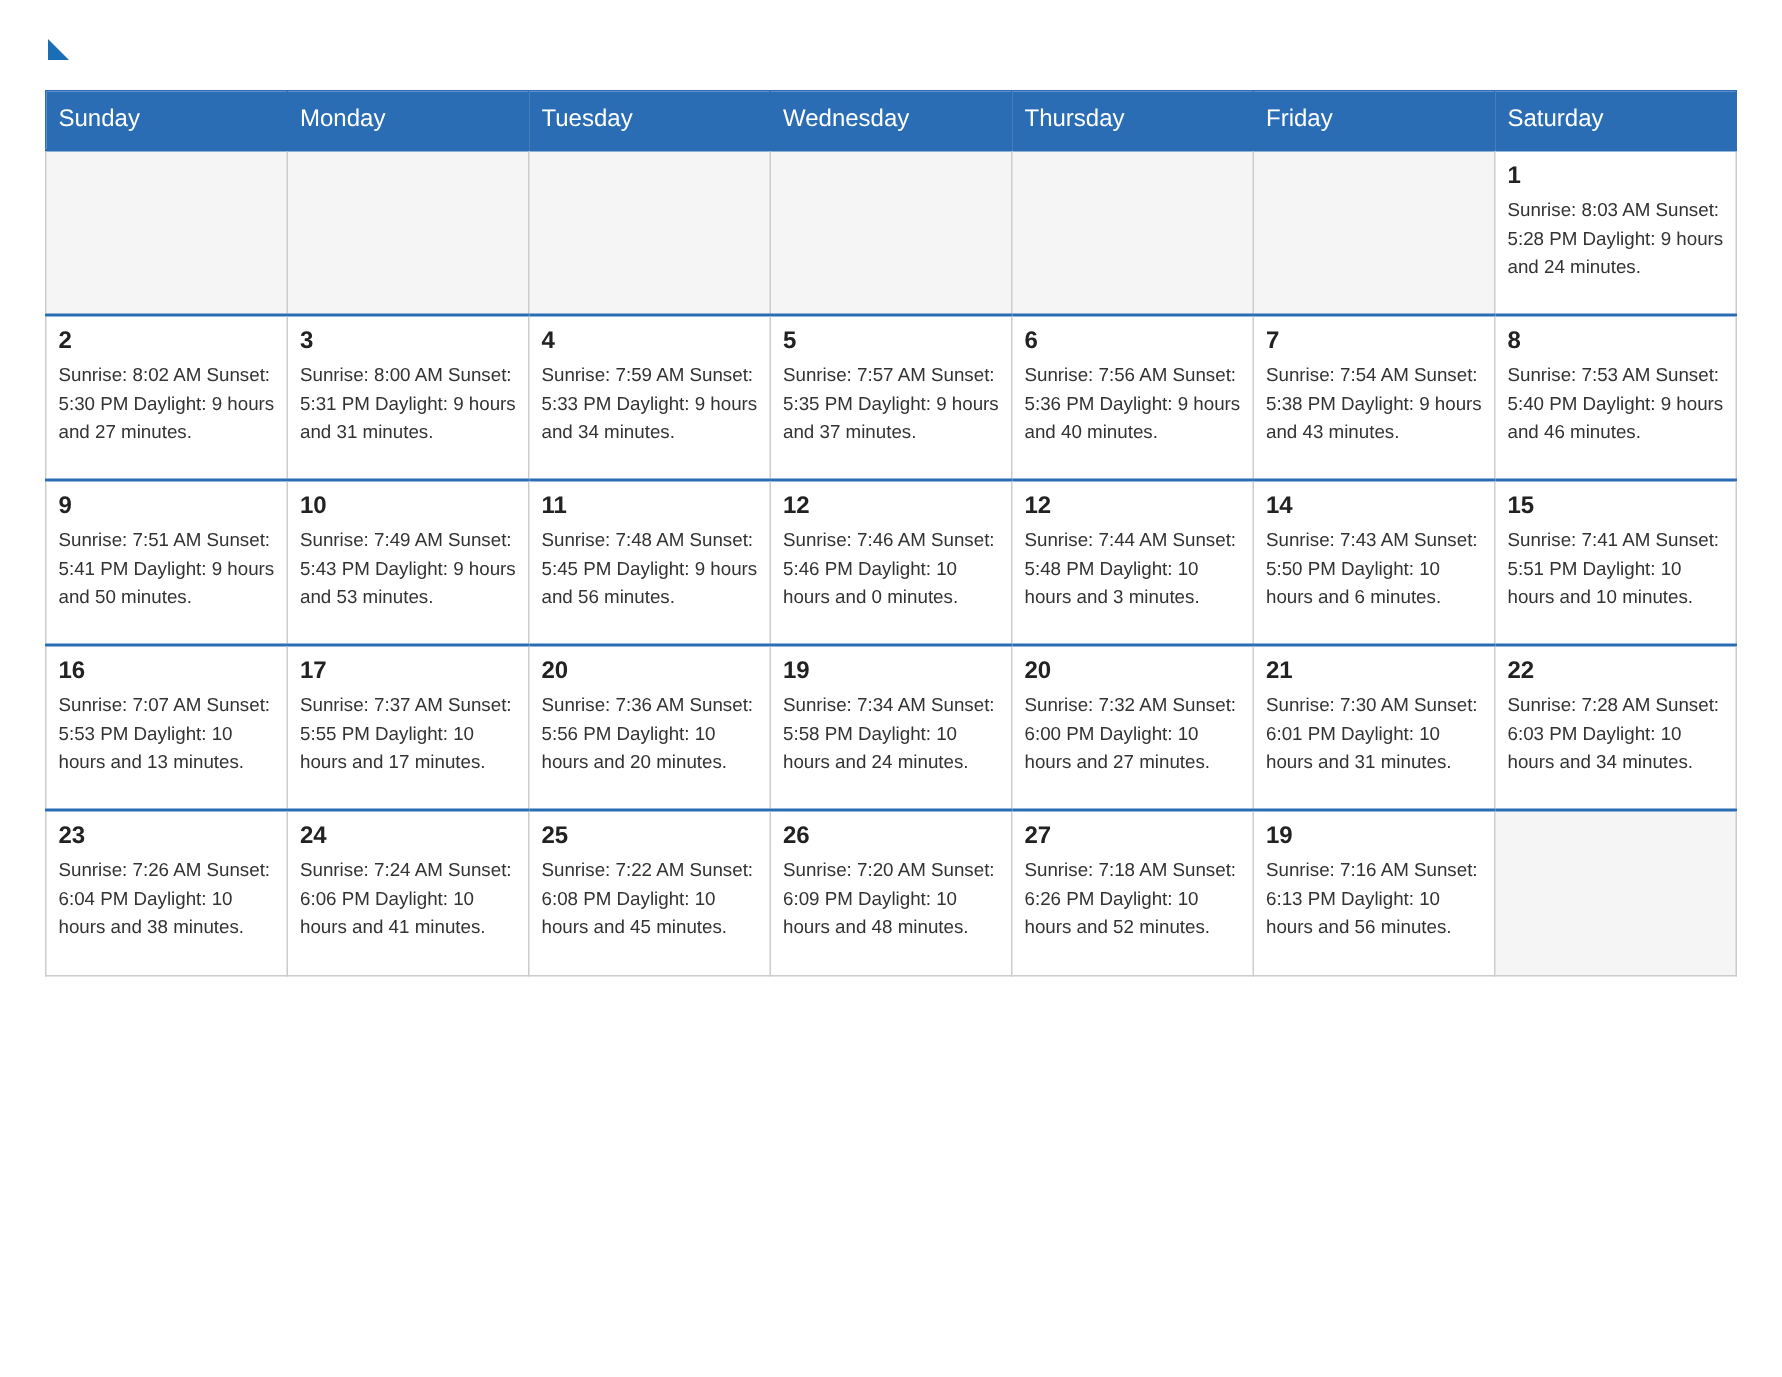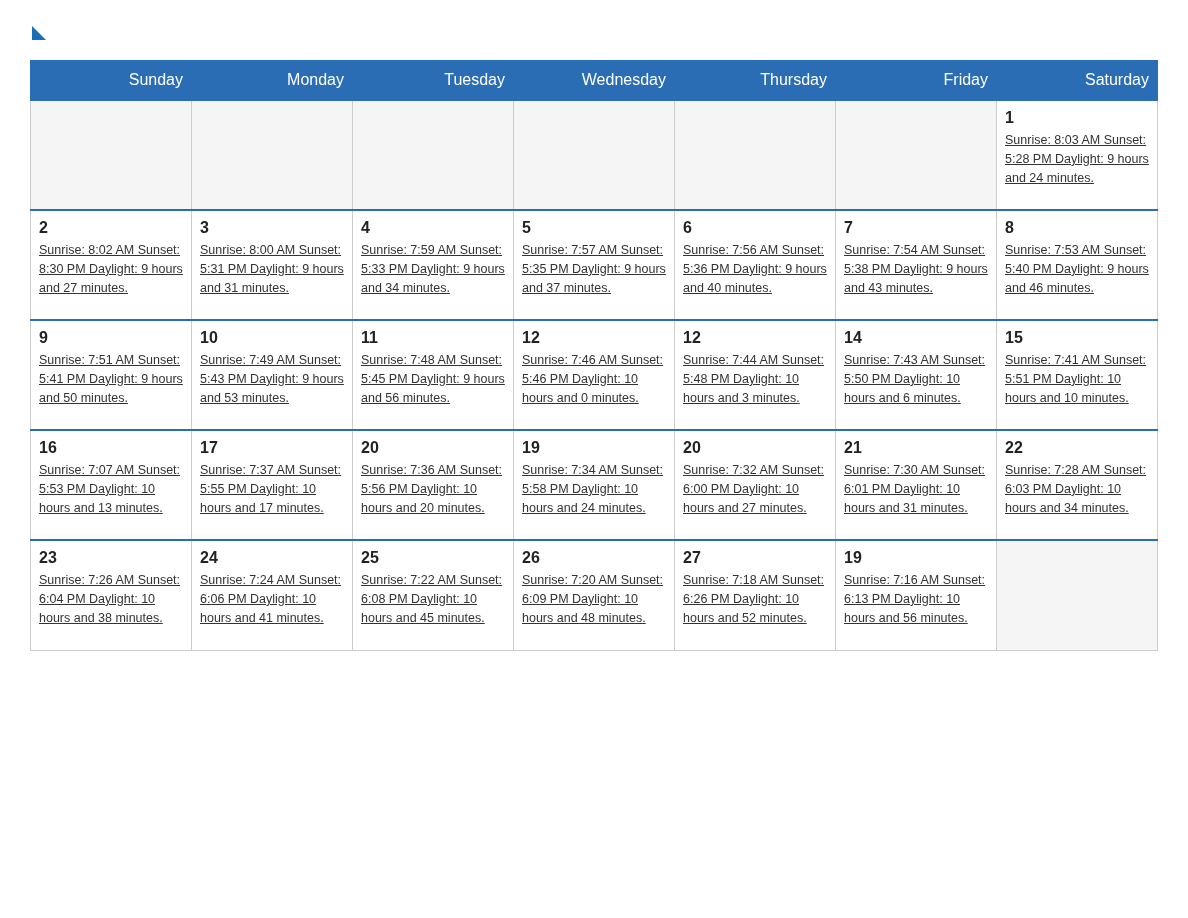--- a/index.html
+++ b/index.html
@@ -62,21 +62,21 @@
     .calendar {
       width: 100%;
       border-collapse: collapse;
     }
     .calendar th {
       background-color: #2a6db5;
       color: #fff;
       padding: 10px 8px;
       font-size: 16px;
       font-weight: normal;
-      text-align: right;
+      text-align: left;
       border: 1px solid #2a6db5;
     }
     .calendar td {
       vertical-align: top;
       padding: 8px 8px 6px 8px;
       border: 1px solid #ccc;
       width: 14.28%;
       height: 110px;
       font-size: 13px;
       color: #333;
@@ -89,21 +89,20 @@
       font-size: 16px;
       font-weight: bold;
       color: #222;
       display: block;
       margin-bottom: 4px;
     }
     .day-info {
       font-size: 12.5px;
       line-height: 1.5;
       color: #333;
-      text-decoration: underline;
     }
     .week-row td {
       border-top: 2px solid #2a6db5;
     }
   </style>
 </head>
 <body>
 
 <div class="header">
   <div class="logo">
@@ -144,21 +143,21 @@
           <div class="day-info">Sunrise: 8:03 AM
 Sunset: 5:28 PM
 Daylight: 9 hours
 and 24 minutes.</div>
         </td>
       </tr>
       <tr class="week-row">
         <td>
           <span class="day-number">2</span>
           <div class="day-info">Sunrise: 8:02 AM
-Sunset: 8:30 PM
+Sunset: 5:30 PM
 Daylight: 9 hours
 and 27 minutes.</div>
         </td>
         <td>
           <span class="day-number">3</span>
           <div class="day-info">Sunrise: 8:00 AM
 Sunset: 5:31 PM
 Daylight: 9 hours
 and 31 minutes.</div>
         </td>

